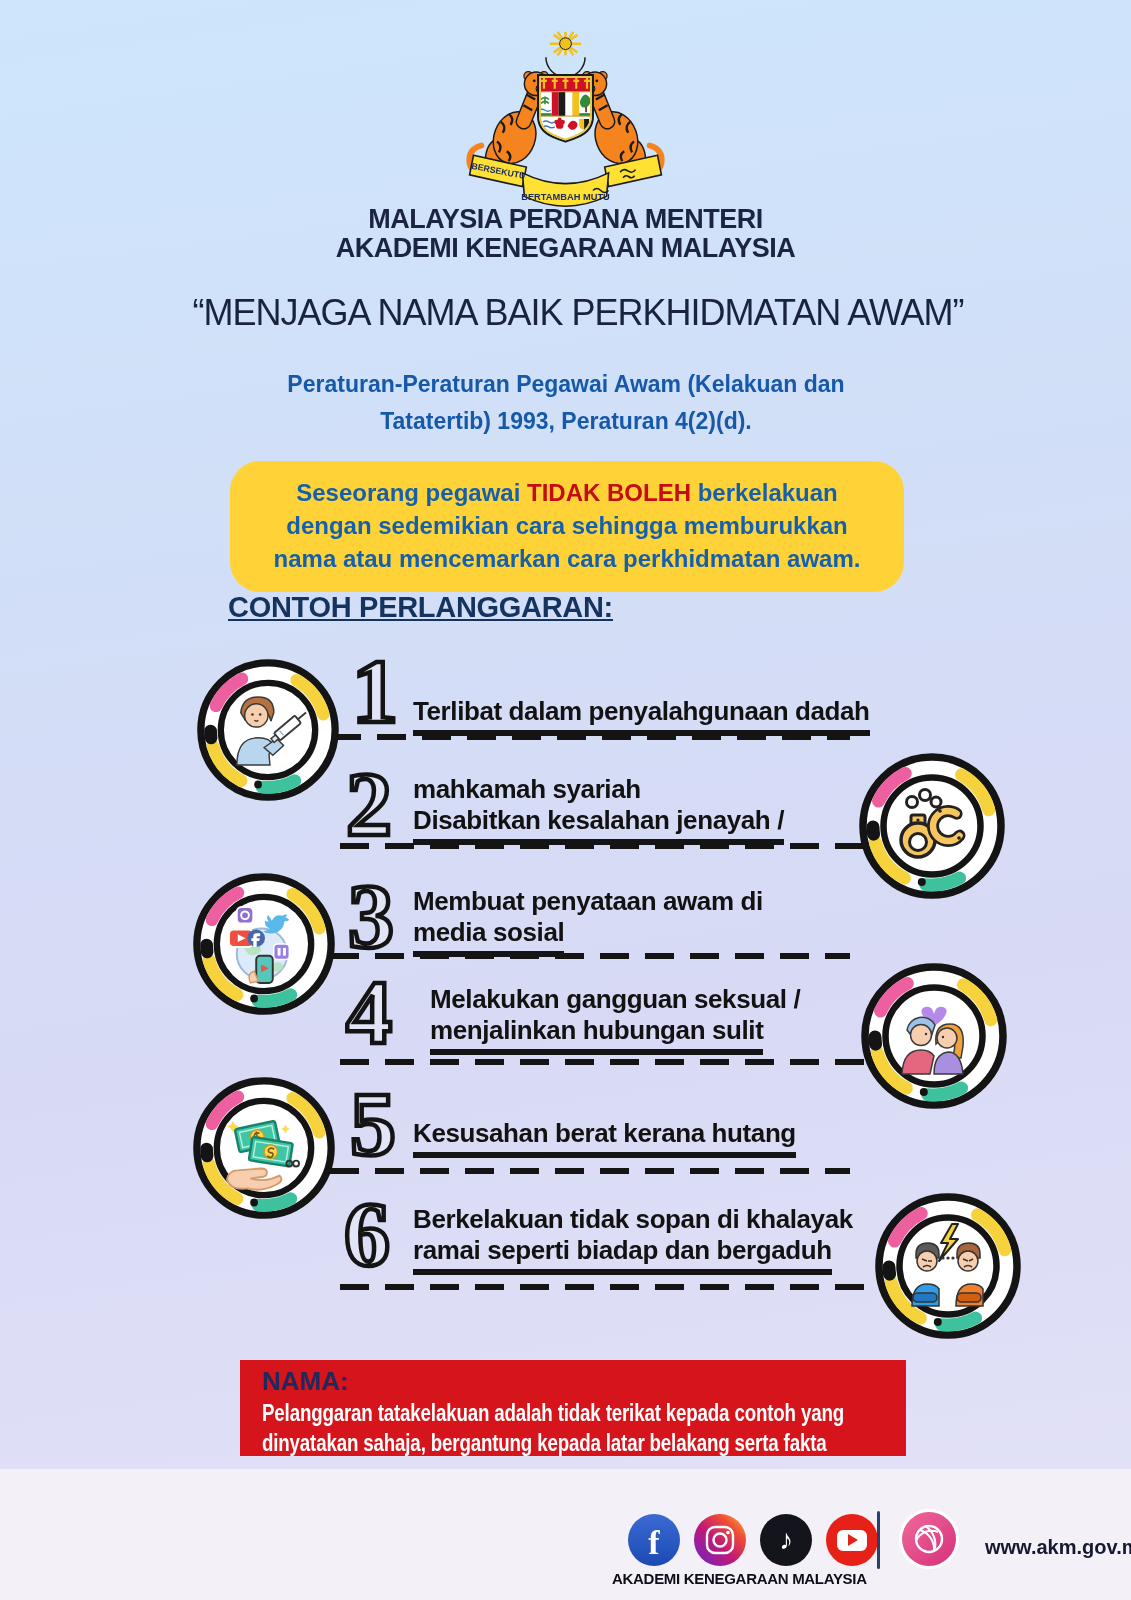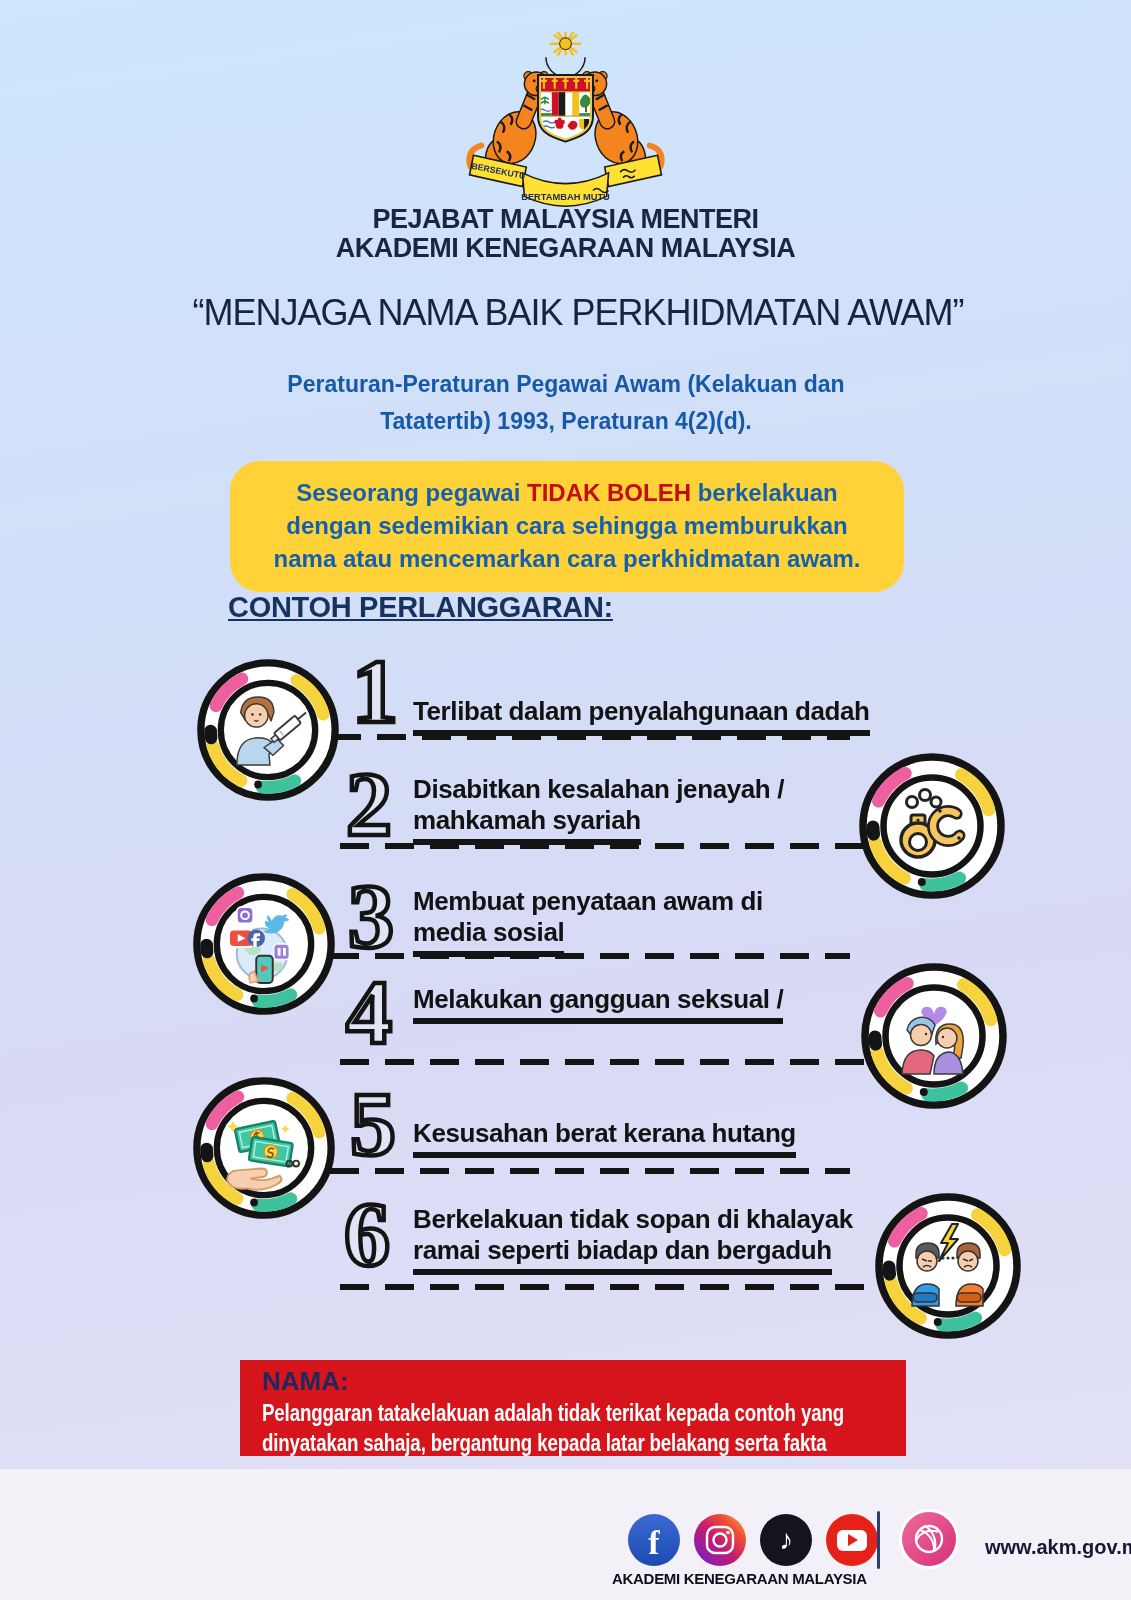--- a/index.html
+++ b/index.html
@@ -277,21 +277,21 @@
       <path d="M26,130 L80,142 L76,162 L22,150 Z" fill="#ffe133" stroke="#1a1a1a" stroke-width="1.6"></path>
       <path d="M214,130 L160,142 L164,162 L218,150 Z" fill="#ffe133" stroke="#1a1a1a" stroke-width="1.6"></path>
       <path d="M76,148 Q120,170 164,148 L162,172 Q120,192 78,172 Z" fill="#ffe133" stroke="#1a1a1a" stroke-width="1.6"></path>
       <text x="51" y="149" font-size="9" font-weight="bold" fill="#1c2a5e" text-anchor="middle" transform="rotate(11 51 149)">BERSEKUTU</text>
       <path d="M176,146 q4,-4 8,0 q4,4 8,0 M178,152 q3,-3 6,0 q3,3 6,0" stroke="#1a1a1a" stroke-width="1.6" fill="none" transform="rotate(-10 184 148)"></path>
       <text x="120" y="176" font-size="9.5" font-weight="bold" fill="#1c2a5e" text-anchor="middle">BERTAMBAH MUTU</text>
       <path d="M130,164 q4,-4 8,0 q4,4 8,0" stroke="#1a1a1a" stroke-width="1.4" fill="none" transform="translate(18,2)"></path>
     </svg>
   </div>
 
-  <div class="abs ctr hdr-line" style="top:204px;">PEJABAT MALAYSIA MENTERI</div>
+  <div class="abs ctr hdr-line" style="top:204px;">MALAYSIA PERDANA MENTERI</div>
   <div class="abs ctr hdr-line" style="top:233px;">AKADEMI KENEGARAAN MALAYSIA</div>
 
   <div class="abs ctr title" style="top:292px;">“MENJAGA NAMA BAIK PERKHIDMATAN AWAM”</div>
   <div class="abs subtitle" style="top:366px;">Peraturan-Peraturan Pegawai Awam (Kelakuan dan Tatatertib) 1993, Peraturan 4(2)(d).</div>
 
   <div class="abs rulebox">
     <p><span>Seseorang pegawai </span><span class="hl">TIDAK BOLEH</span><span> berkelakuan dengan sedemikian cara sehingga memburukkan nama atau mencemarkan cara perkhidmatan awam.</span></p>
   </div>
 
   <div class="abs section-h">CONTOH PERLANGGARAN:</div>
@@ -307,22 +307,22 @@
     <div class="abs dash" style="left:332px;top:734px;width:518px;"></div>
     <div class="abs itext" style="left:405px;top:696px;">
       <div class="ln"><span>Terlibat dalam penyalahgunaan dadah</span></div>
     </div>
   </div>
 
   <div>
     <div class="abs num" style="left:346px;top:768px;">2</div>
     <div class="abs dash" style="left:340px;top:843px;width:528px;"></div>
     <div class="abs itext" style="left:405px;top:774px;">
+      <div class="ln"><span>mahkamah syariah</span></div>
       <div class="ln"><span>Disabitkan kesalahan jenayah /</span></div>
-      <div class="ln"><span>mahkamah syariah</span></div>
     </div>
     <div class="abs" style="left:858px;top:752px;width:148px;height:148px;">
       <svg class="ringsvg" viewBox="0 0 148 148">
           <use href="#deco-ring"></use>
           <use href="#icon-cuffs" x="26" y="26" width="96" height="96"></use>
         </svg>
     </div>
   </div>
 
   <div>
@@ -336,22 +336,23 @@
     <div class="abs dash" style="left:330px;top:953px;width:520px;"></div>
     <div class="abs itext" style="left:405px;top:886px;">
       <div class="ln"><span>Membuat penyataan awam di</span></div>
       <div class="ln"><span>media sosial</span></div>
     </div>
   </div>
 
   <div>
     <div class="abs num" style="left:346px;top:976px;">4</div>
     <div class="abs dash" style="left:340px;top:1059px;width:528px;"></div>
-    <div class="abs itext" style="left:405px;top:984px;">
+    <div class="abs itext" style="left:422px;top:984px;">
       <div class="ln"><span>Melakukan gangguan seksual /</span></div>
+      <div class="ln"><span>menjalinkan hubungan sulit</span></div>
     </div>
     <div class="abs" style="left:860px;top:962px;width:148px;height:148px;">
       <svg class="ringsvg" viewBox="0 0 148 148">
           <use href="#deco-ring"></use>
           <use href="#icon-couple" x="26" y="26" width="96" height="96"></use>
         </svg>
     </div>
   </div>
 
   <div>

